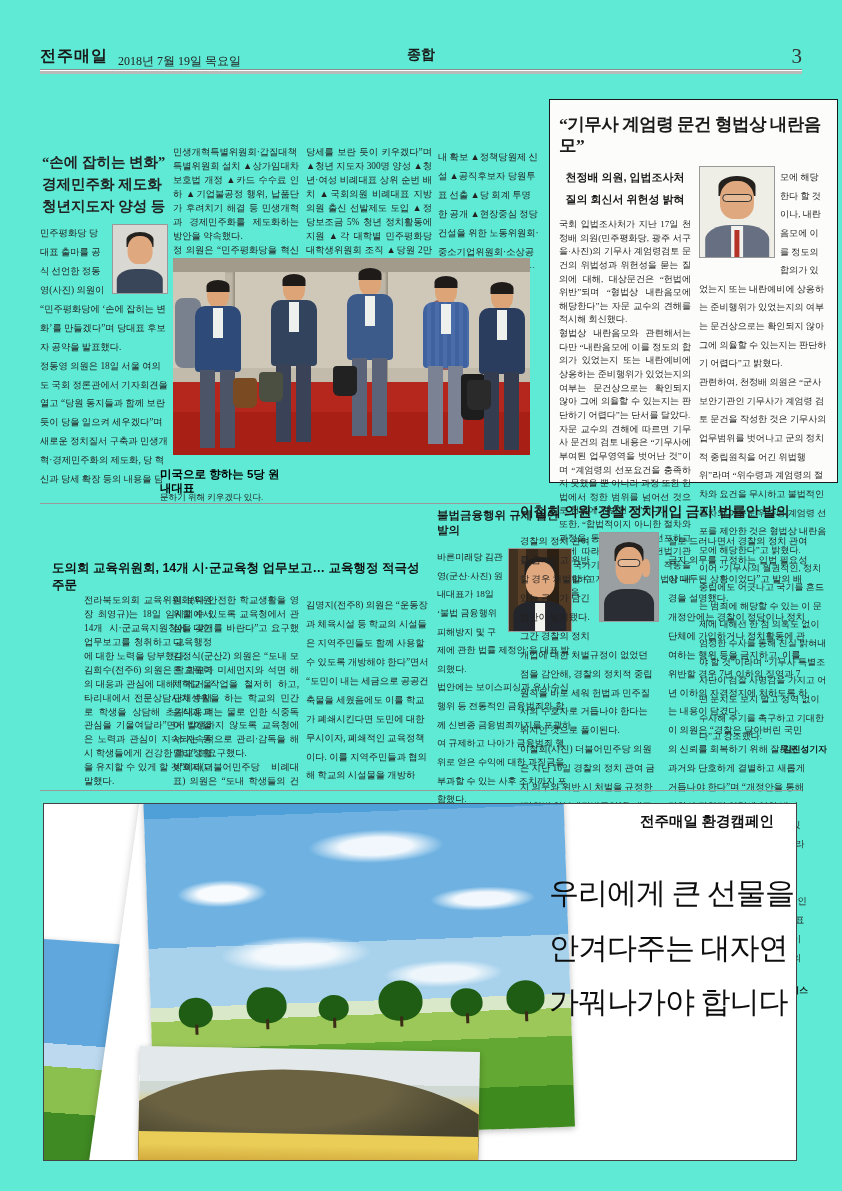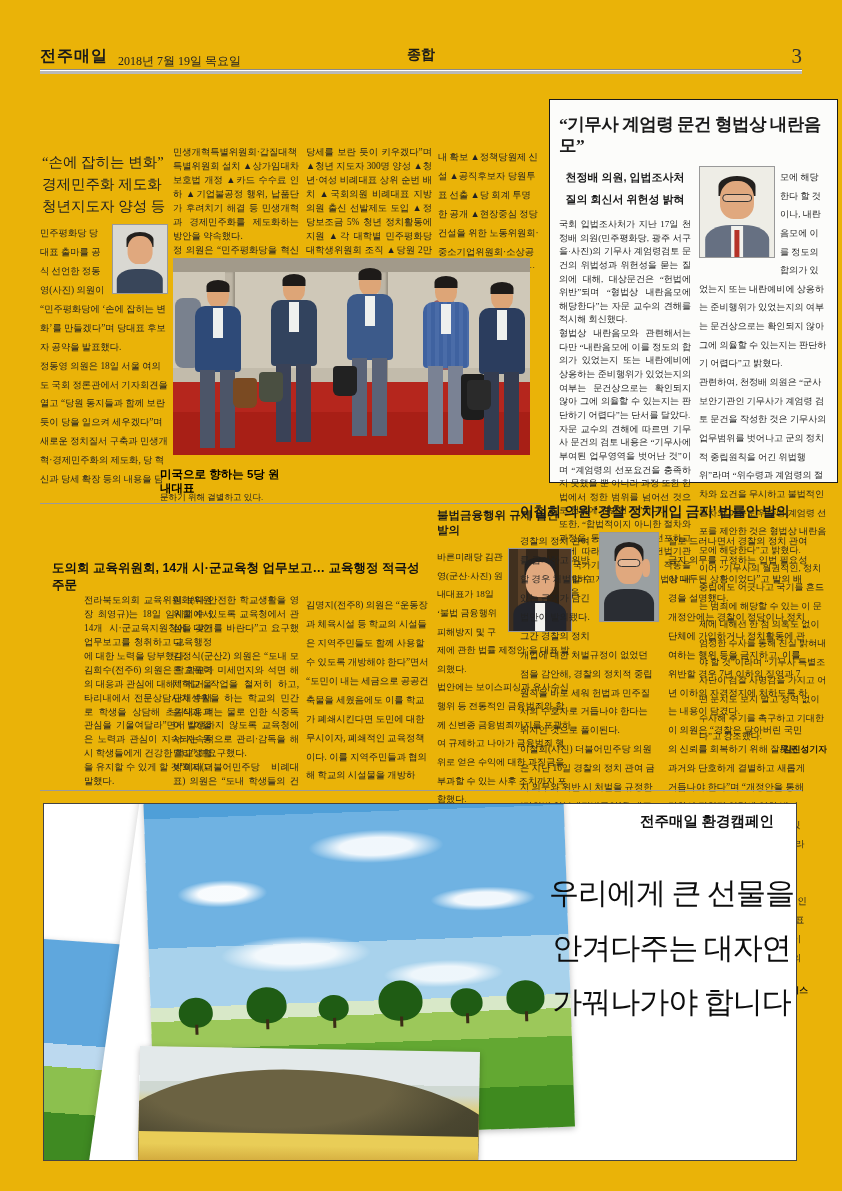--- a/index.html
+++ b/index.html
@@ -1,34 +1,34 @@
 <!DOCTYPE html>
 <html><head>
 <meta charset="utf-8">
 <style>
   html,body{margin:0;padding:0;background:#e8e8e8;}
-  .page{position:relative;width:842px;height:1191px;background:#eab308;margin:0 auto;
+  .page{position:relative;width:842px;height:1191px;background:#5eead4;margin:0 auto;
         font-family:"Liberation Serif",serif;color:#1a1a1a;overflow:hidden;}
   [data-name]{box-sizing:border-box;}
 
   
   .hdr{position:absolute;left:40px;top:44px;width:762px;height:24px;}
   .hdr .mast{position:absolute;left:0;top:2px;font-family:"Liberation Sans",sans-serif;
              font-weight:900;font-size:16px;letter-spacing:1px;}
   .hdr .date{position:absolute;left:78px;top:9px;font-size:12px;color:#222;}
   .hdr .sect{position:absolute;left:50%;transform:translateX(-50%);top:2px;
              font-family:"Liberation Sans",sans-serif;font-weight:800;font-size:14px;}
   .hdr .pnum{position:absolute;right:0;top:0;font-size:21px;color:#333;}
   .hdr-rule{position:absolute;left:40px;top:69px;width:762px;height:5px;
             border-top:1px solid #8a8a8a;background:linear-gradient(#fff 0 1px,#b9b9b9 1px 100%);}
 
   
   .lead-h1{position:absolute;left:40px;top:90px;width:520px;font-family:"Liberation Sans",sans-serif;
            font-weight:900;font-size:39px;line-height:1.05;letter-spacing:1px;color:#000;}
-  .subheads{position:absolute;left:42px;top:152px;width:128px;font-weight:400;font-size:14.5px;
+  .subheads{position:absolute;left:42px;top:152px;width:128px;font-weight:700;font-size:14.5px;
             line-height:2.15;color:#111;}
   .bodytxt{font-size:9.3px;line-height:1.5;text-align:justify;word-break:break-all;
            white-space:pre-line;color:#222;}
   .c1{position:absolute;left:40px;top:222px;width:128px;height:268px;overflow:hidden;}
   .c2{position:absolute;left:173px;top:146px;width:126px;height:110px;overflow:hidden;}
   .c3{position:absolute;left:306px;top:146px;width:126px;height:110px;overflow:hidden;}
   .c4{position:absolute;left:438px;top:146px;width:102px;height:122px;overflow:hidden;}
   .byline{display:block;text-align:right;font-size:8.8px;font-weight:700;color:#111;}
 
   
@@ -134,21 +134,21 @@
   .tree{position:absolute;width:30px;height:26px;background:#1f5c14;border-radius:50% 50% 45% 45%;}
   .tree:after{content:"";position:absolute;left:48%;top:90%;width:3px;height:10px;background:#3a2c16;}
   .phC{left:95px;top:245px;width:340px;height:115px;transform:rotate(1deg);overflow:hidden;
        background:linear-gradient(180deg,#e3e9ea 0 30%,#cfd8d2 30% 38%,#e8c94e 60% 80%,#c79a33 80% 100%);}
   .hill{position:absolute;left:-10%;top:18%;width:120%;height:85%;border-radius:50% 60% 0 0/90% 100% 0 0;
         background:radial-gradient(ellipse at 40% 20%,#6b6242 0 35%,#4a4630 60%,#3a3826 100%);}
   .hillgrass{position:absolute;left:0;bottom:0;width:100%;height:26%;
         background:linear-gradient(180deg,#e9cd57 0 40%,#d2a93c 100%);}
   .camp-label{position:absolute;right:22px;top:8px;font-weight:800;font-size:14.5px;color:#111;}
   .slogan{position:absolute;left:505px;top:62px;width:245px;font-size:30px;line-height:1.82;
-          letter-spacing:-1px;color:#0d0d0d;white-space:pre-line;font-weight:500;text-align:center;}
+          letter-spacing:-1px;color:#0d0d0d;white-space:pre-line;font-weight:500;}
 </style>
 </head>
 <body>
 
 <div class="page" data-name="newspaper-page">
 
   <div class="hdr" data-name="page-header">
     <div class="mast" data-name="masthead">전주매일</div>
     <div class="date" data-name="issue-date">2018년 7월 19일 목요일</div>
     <div class="sect" data-name="section-title">종합</div>
@@ -226,21 +226,21 @@
         <span class="g-hair" data-name="figure-hair"></span>
       <span class="g-torso" style="background:#2b3d5e" data-name="figure-suit"></span>
       <span class="g-shirt" data-name="figure-shirt"></span>
       <span class="g-legL" style="background:#343c50" data-name="figure-leg"></span>
         <span class="g-legR" style="background:#343c50" data-name="figure-leg"></span>
       <span class="g-bag" style="left:-6px;background:#2a2a2a" data-name="briefcase"></span>
     </div>
   </div>
 
   <div class="cap-title" data-name="photo-caption-title">미국으로 향하는 5당 원내대표</div>
-  <div class="cap-cont" data-name="photo-caption-continuation">문하기 위해 결별하고 있다.</div>
+  <div class="cap-cont" data-name="photo-caption-continuation">문하기 위해 키우겠다 있다.</div>
 
   <div class="boxart" data-name="boxed-article-gimusa">
     <h2 data-name="boxed-headline">“기무사 계엄령 문건 형법상 내란음모”</h2>
     <div class="box-cols" data-name="boxed-columns">
       <div class="box-colL" data-name="boxed-column-1">
         <div class="box-sub" style="white-space:pre-line" data-name="boxed-subhead">천정배 의원, 입법조사처
 질의 회신서 위헌성 밝혀</div>
         <div class="box-body" data-name="boxed-column-1-text">국회 입법조사처가 지난 17일 천정배 의원(민주평화당, 광주 서구을·사진)의 기무사 계엄령검토 문건의 위법성과 위헌성을 묻는 질의에 대해, 대상문건은 “헌법에 위반”되며 “형법상 내란음모에 해당한다”는 자문 교수의 견해를 적시해 회신했다.
 형법상 내란음모와 관련해서는 다만 “내란음모에 이를 정도의 합의가 있었는지 또는 내란예비에 상응하는 준비행위가 있었는지의 여부는 문건상으로는 확인되지 않아 그에 의율할 수 있는지는 판단하기 어렵다”는 단서를 달았다.
 자문 교수의 견해에 따르면 기무사 문건의 검토 내용은 “기무사에 부여된 업무영역을 벗어난 것”이며 “계엄령의 선포요건을 충족하지 못했을 뿐 아니라 과정 또한 헌법에서 정한 범위를 넘어선 것으로 헌법에 위반된 것”이다.

